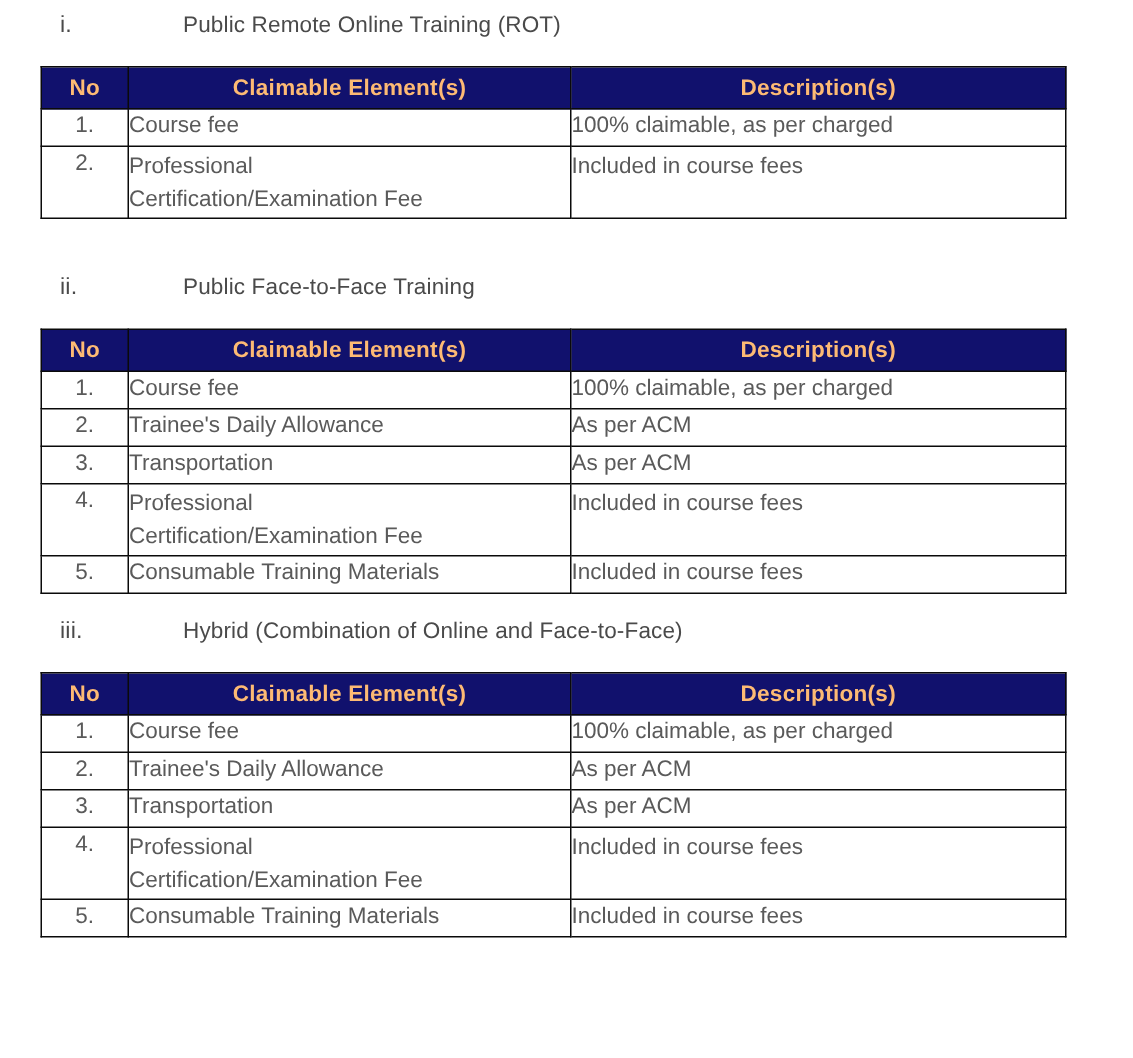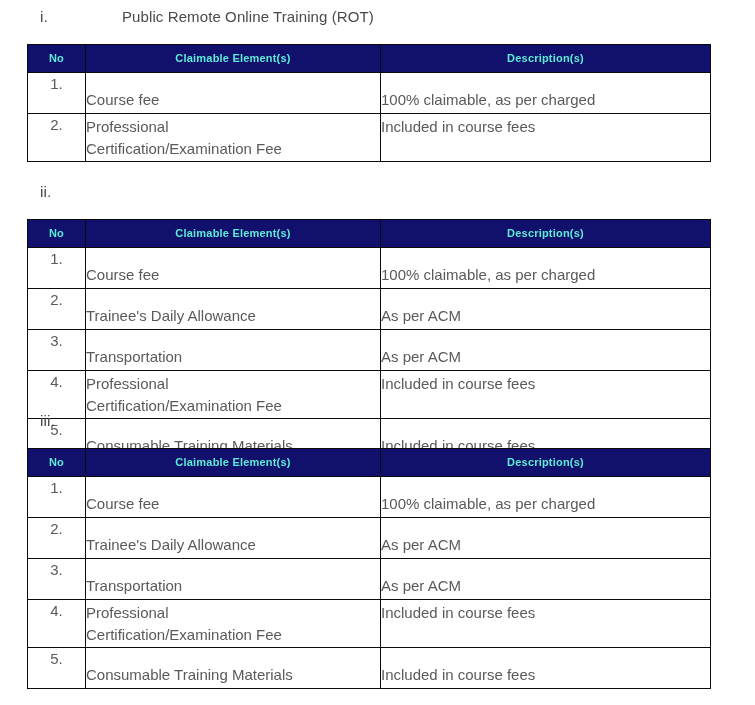--- a/index.html
+++ b/index.html
@@ -64,23 +64,23 @@
   table.claim-table col.c-desc  { width: 330px; }
 
   table.claim-table th,
   table.claim-table td {
     border: 1.6px solid #0a0a0a;
     padding: 0;
     vertical-align: top;
   }
   table.claim-table thead th {
     background: #11116d;
-    color: #5eead4;
+    color: #fdba74;
     font-weight: bold;
-    font-size: 11px;
+    font-size: 15px;
     height: 27px;
     line-height: 27px;
     letter-spacing: 0.2px;
     border-color: #0a0a0a;
   }
   table.claim-table tbody td {
     color: #5a5a5a;
     font-size: 15px;
     line-height: 22px;
   }
@@ -91,21 +91,21 @@
     font-size: 15px;
   }
   td.cell-elem {
     padding-left: 7px;
   }
   td.cell-desc {
     padding-left: 7px;
   }
   .row-single td { height: 24px; }
   .row-single td.cell-elem,
-  .row-single td.cell-desc { padding-top: 16px; }
+  .row-single td.cell-desc { padding-top: 0; }
   .row-double td { height: 45px; }
   .row-double td.cell-elem,
   .row-double td.cell-desc { padding-top: 2px; }
   .line2 { display: block; }
 </style>
 </head>
 <body>
 
 <div class="page">
   <div id="sections-root">
@@ -142,20 +142,21 @@
                 <span class="line2">Certification/Examination Fee</span>
               </td>
               <td class="cell-desc">Included in course fees</td>
             </tr>
           </tbody>
         </table>
       </div>
       <div class="section" style="top: 179px; text-decoration: underline;">
         <div class="section-heading">
           <span class="marker">ii.</span>
+          <span class="heading-text">Public Face-to-Face Training</span>
         </div>
         <table class="claim-table" style="top: 40px;">
           <colgroup>
             <col class="c-no">
             <col class="c-elem">
             <col class="c-desc">
           </colgroup>
           <thead>
             <tr>
               <th>No</th>
@@ -199,20 +200,21 @@
                 <span class="line2">Consumable Training Materials</span>
               </td>
               <td class="cell-desc">Included in course fees</td>
             </tr>
           </tbody>
         </table>
       </div>
       <div class="section" style="top: 408px;">
         <div class="section-heading">
           <span class="marker">iii.</span>
+          <span class="heading-text">Hybrid (Combination of Online and Face-to-Face)</span>
         </div>
         <table class="claim-table" style="top: 40px;">
           <colgroup>
             <col class="c-no">
             <col class="c-elem">
             <col class="c-desc">
           </colgroup>
           <thead>
             <tr>
               <th>No</th>

